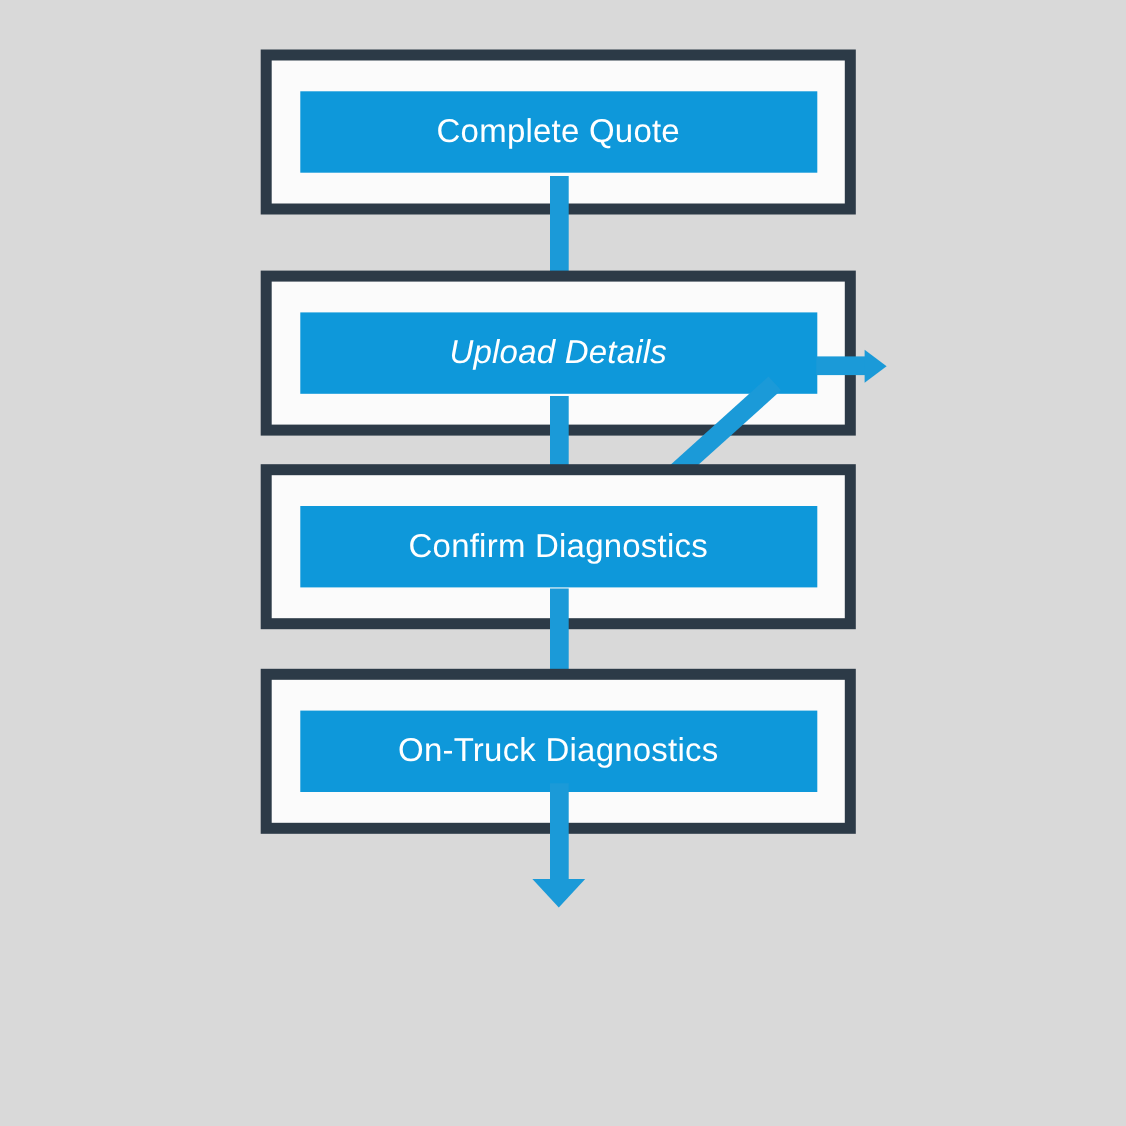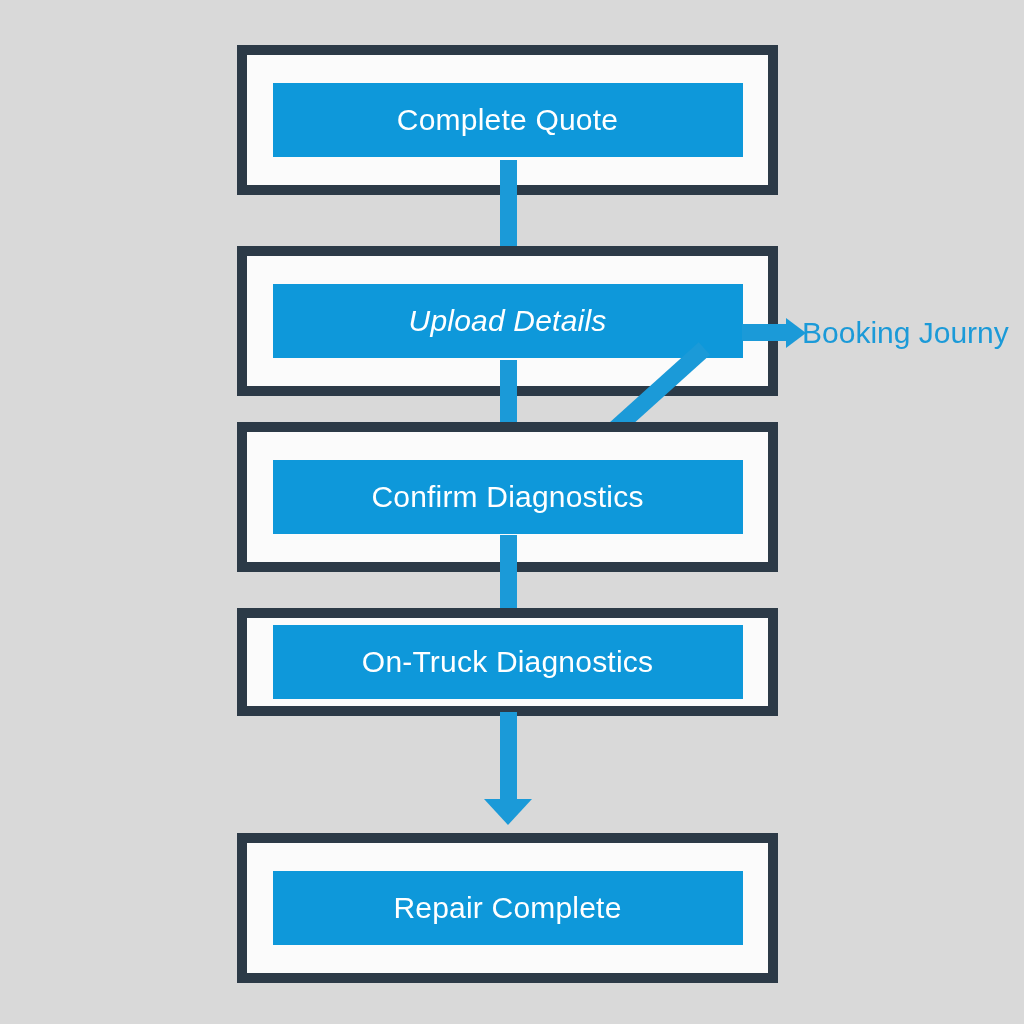--- a/index.html
+++ b/index.html
@@ -55,21 +55,21 @@
     font-weight: normal;
     letter-spacing: 0.2px;
     line-height: 1;
     white-space: nowrap;
   }
 
   
   .node-1 { top: 45px;  height: 150px; }
   .node-2 { top: 246px; height: 150px; font-style: italic; }
   .node-3 { top: 422px; height: 150px; }
-  .node-4 { top: 608px; height: 108px; }
+  .node-4 { top: 608px; height: 150px; }
   .node-5 { top: 833px; height: 150px; }
 
   
   .connector {
     position: absolute;
     left: 500px;
     width: 17px;
     background: #1b9ad8;
   }
   .conn-1-2 { top: 160px; height: 110px; }
@@ -148,21 +148,20 @@
   <div class="node node-2">
     <div class="node-inner">
       <div class="node-chip">
         <span class="node-label">Upload Details</span>
       </div>
     </div>
   </div>
 
   <div class="branch-shaft"></div>
   <div class="branch-head"></div>
-  <div class="branch-label">Booking Journy</div>
 
   <div class="diagonal-stroke"></div>
 
   <div class="connector conn-2-3"></div>
   <div class="arrowhead-down ah-into-3"></div>
 
   <div class="node node-3">
     <div class="node-inner">
       <div class="node-chip">
         <span class="node-label">Confirm Diagnostics</span>
@@ -176,21 +175,14 @@
     <div class="node-inner">
       <div class="node-chip">
         <span class="node-label">On-Truck Diagnostics</span>
       </div>
     </div>
   </div>
 
   <div class="connector conn-4-5"></div>
   <div class="arrowhead-down ah-into-5"></div>
 
-  <div class="node node-5">
-    <div class="node-inner">
-      <div class="node-chip">
-        <span class="node-label">Repair Complete</span>
-      </div>
-    </div>
-  </div>
 
 </div>
 
 </body></html>

